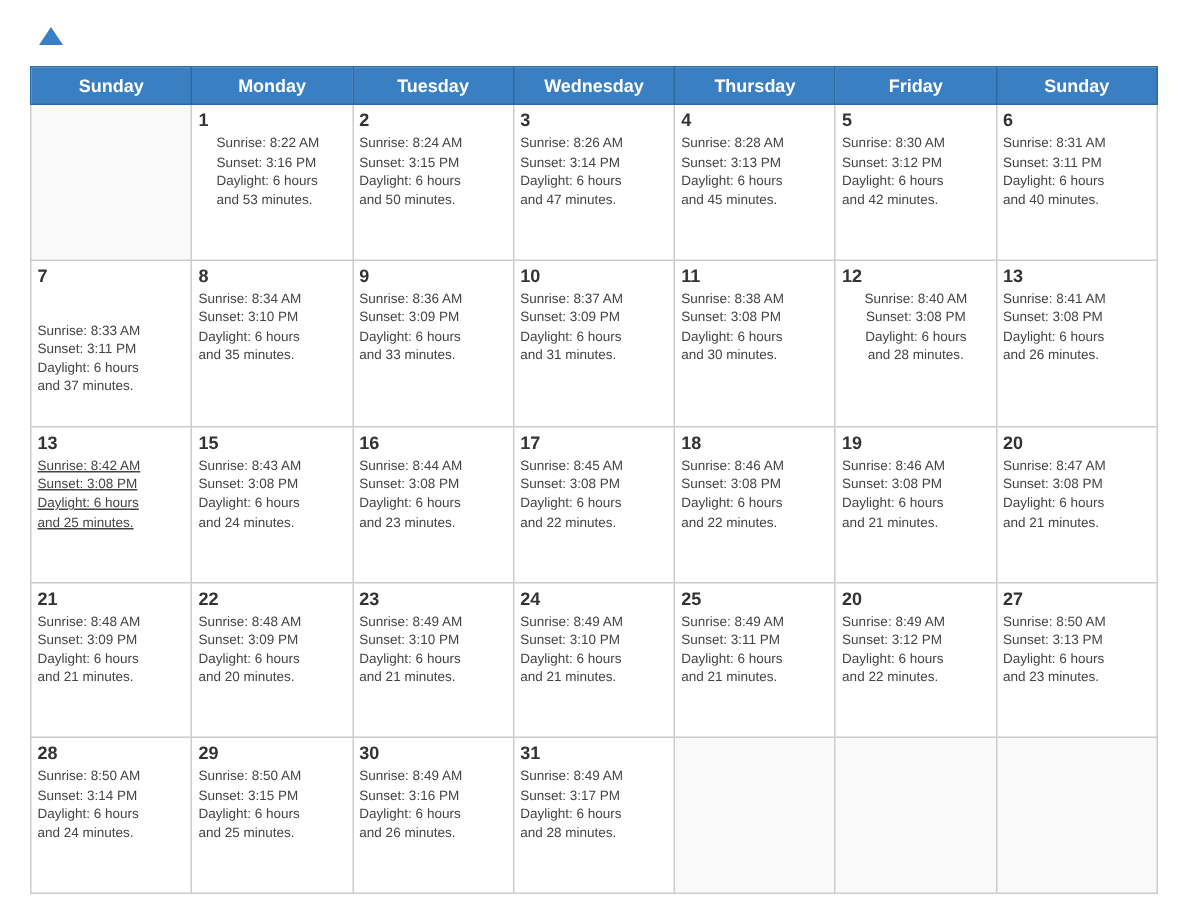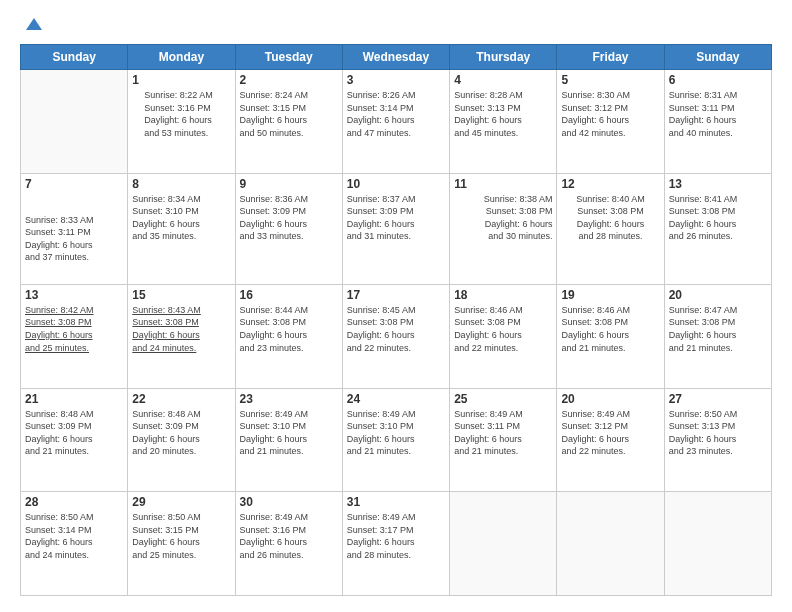--- a/index.html
+++ b/index.html
@@ -198,21 +198,21 @@
           </td>
           <td>
             <span class="day-num">10</span>
             <div class="day-info" style="white-space: pre-line;">Sunrise: 8:37 AM
 Sunset: 3:09 PM
 Daylight: 6 hours
 and 31 minutes.</div>
           </td>
           <td>
             <span class="day-num">11</span>
-            <div class="day-info" style="white-space: pre-line; text-align: right;">Sunrise: 8:38 AM
+            <div class="day-info" style="white-space: pre-line;">Sunrise: 8:38 AM
 Sunset: 3:08 PM
 Daylight: 6 hours
 and 30 minutes.</div>
           </td>
           <td>
             <span class="day-num">12</span>
             <div class="day-info" style="white-space: pre-line; text-align: center;">Sunrise: 8:40 AM
 Sunset: 3:08 PM
 Daylight: 6 hours
 and 28 minutes.</div>
@@ -228,21 +228,21 @@
         <tr>
           <td>
             <span class="day-num">13</span>
             <div class="day-info" style="white-space: pre-line; text-decoration: underline;">Sunrise: 8:42 AM
 Sunset: 3:08 PM
 Daylight: 6 hours
 and 25 minutes.</div>
           </td>
           <td>
             <span class="day-num">15</span>
-            <div class="day-info" style="white-space: pre-line; text-decoration: underline;">Sunrise: 8:43 AM
+            <div class="day-info" style="white-space: pre-line;">Sunrise: 8:43 AM
 Sunset: 3:08 PM
 Daylight: 6 hours
 and 24 minutes.</div>
           </td>
           <td>
             <span class="day-num">16</span>
             <div class="day-info" style="white-space: pre-line;">Sunrise: 8:44 AM
 Sunset: 3:08 PM
 Daylight: 6 hours
 and 23 minutes.</div>

